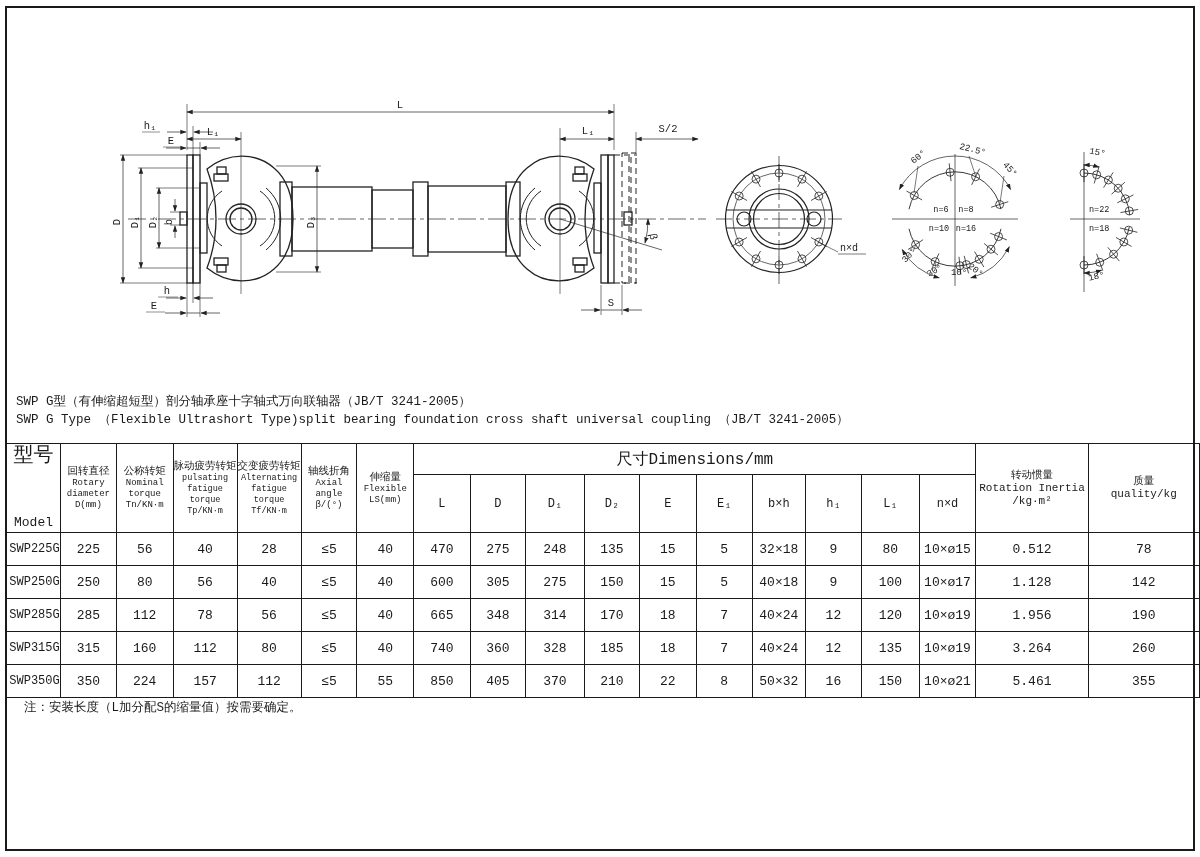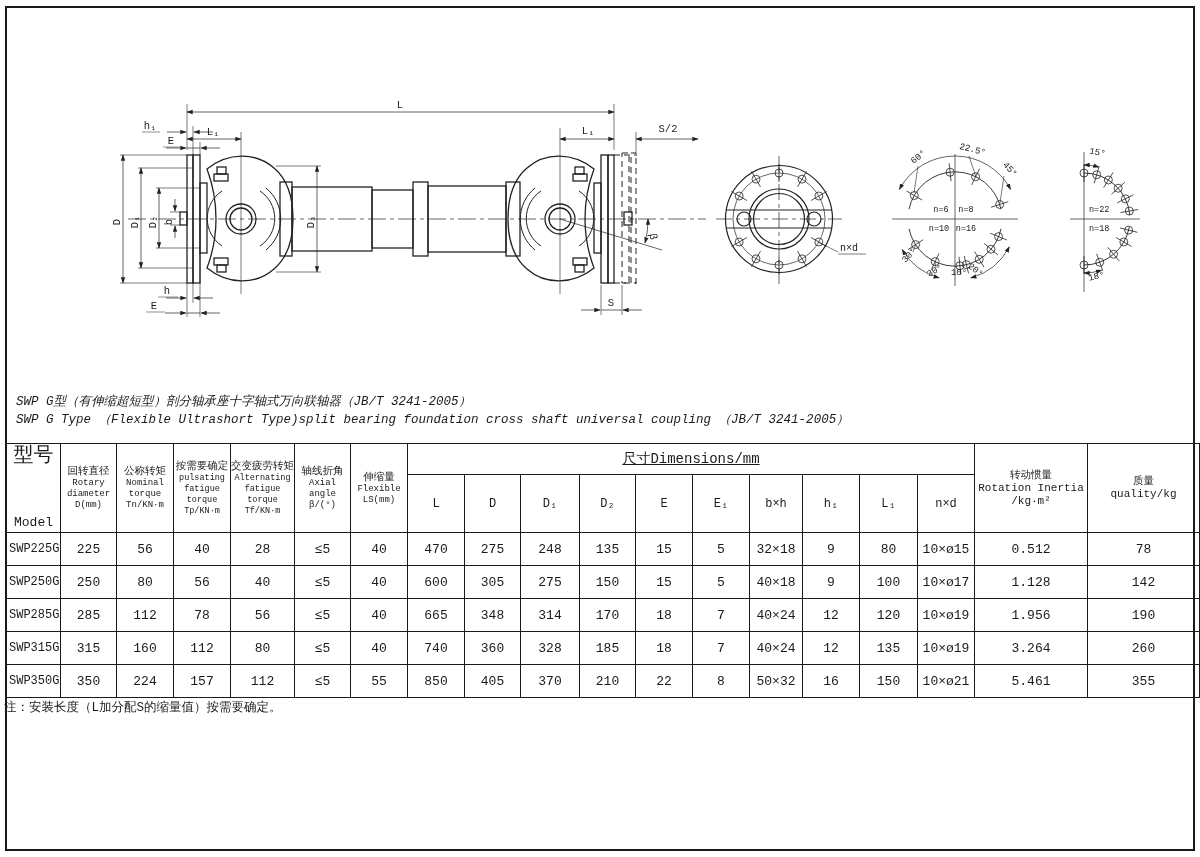--- a/index.html
+++ b/index.html
@@ -1,36 +1,36 @@
 <!DOCTYPE html>
 <html><head>
 <meta charset="utf-8">
 <style>
   html,body{margin:0;padding:0;background:#e8e8e8;}
   body{font-family:"Liberation Mono","DejaVu Sans Mono",monospace;color:#1a1a1a;}
   .page{position:relative;width:1200px;height:857px;background:#ffffff;margin:0 auto;overflow:hidden;}
   .frame{position:absolute;left:5px;top:6px;width:1186px;height:841px;border:2px solid #1a1a1a;pointer-events:none;}
   .drawing{position:absolute;left:0;top:0;width:1200px;height:440px;}
   svg text{fill:#1a1a1a;font-family:"Liberation Mono","DejaVu Sans Mono",monospace;}
-  .titles{position:absolute;left:16px;top:393px;font-size:12.5px;line-height:18px;white-space:nowrap;font-style:italic;}
+  .titles{position:absolute;left:16px;top:393px;font-size:12.5px;line-height:18px;white-space:nowrap;}
   .spec{position:absolute;left:6px;top:443px;}
   table{border-collapse:collapse;table-layout:fixed;}
   th,td{border:1.5px solid #1a1a1a;padding:0;overflow:hidden;}
   th{font-weight:normal;vertical-align:middle;text-align:center;}
   td{font-size:13px;text-align:center;height:32px;vertical-align:middle;}
-  td.model-cell{font-size:12px;text-align:left;padding-left:2px;}
+  td.model-cell{font-size:12px;text-align:center;padding-left:2px;}
   .hz{display:block;font-size:10.5px;line-height:13px;white-space:nowrap;}
   .he{display:block;font-size:9px;line-height:11px;}
   .he.sm{font-size:8.5px;}
   .hy{display:block;font-size:11px;line-height:13px;}
   .model-h .hz{font-size:20px;line-height:20px;}
   .model-h .he{font-size:13px;line-height:17px;margin-top:48px;}
-  .dimspan{font-size:14px;height:30px;text-decoration:underline;}
+  .dimspan{font-size:16px;height:30px;}
   .dimsym{font-size:12px;}
-  .note{position:absolute;left:4px;top:699px;font-size:12.5px;line-height:19px;white-space:nowrap;text-align:right;}
+  .note{position:absolute;left:24px;top:699px;font-size:12.5px;line-height:19px;white-space:nowrap;text-align:right;}
 </style>
 </head>
 <body>
 
 <div class="page">
   <div class="frame"></div>
 
   <svg class="drawing" viewBox="0 0 1200 440">
     <defs>
       <marker id="ar" viewBox="0 0 10 10" refX="9" refY="5" markerWidth="9" markerHeight="9" orient="auto-start-reverse">
@@ -367,21 +367,21 @@
             <span class="hz">回转直径</span>
             <span class="he">Rotary diameter</span>
             <span class="he">D(mm)</span>
           </th>
           <th rowspan="2">
             <span class="hz">公称转矩</span>
             <span class="he">Nominal torque</span>
             <span class="he">Tn/KN·m</span>
           </th>
           <th rowspan="2">
-            <span class="hz">按需要确定</span>
+            <span class="hz">脉动疲劳转矩</span>
             <span class="he sm">pulsating fatigue torque</span>
             <span class="he sm">Tp/KN·m</span>
           </th>
           <th rowspan="2">
             <span class="hz">交变疲劳转矩</span>
             <span class="he sm">Alternating fatigue torque</span>
             <span class="he sm">Tf/KN·m</span>
           </th>
           <th rowspan="2">
             <span class="hz">轴线折角</span>

